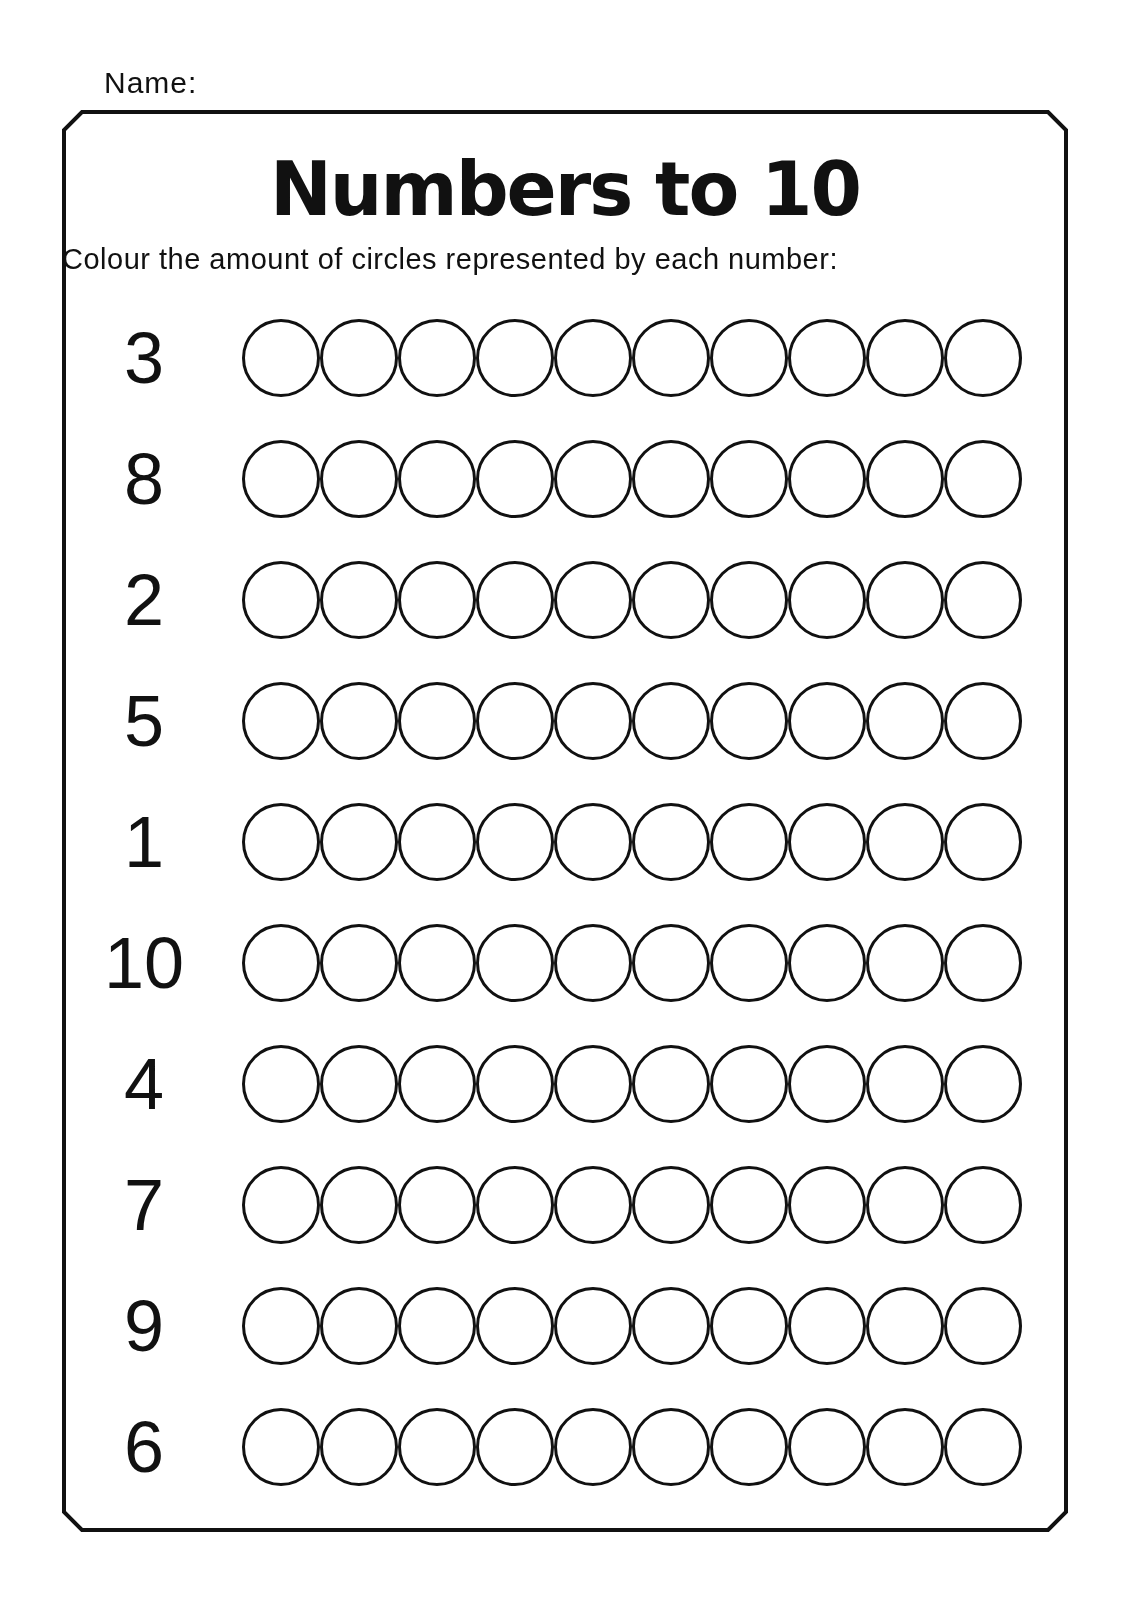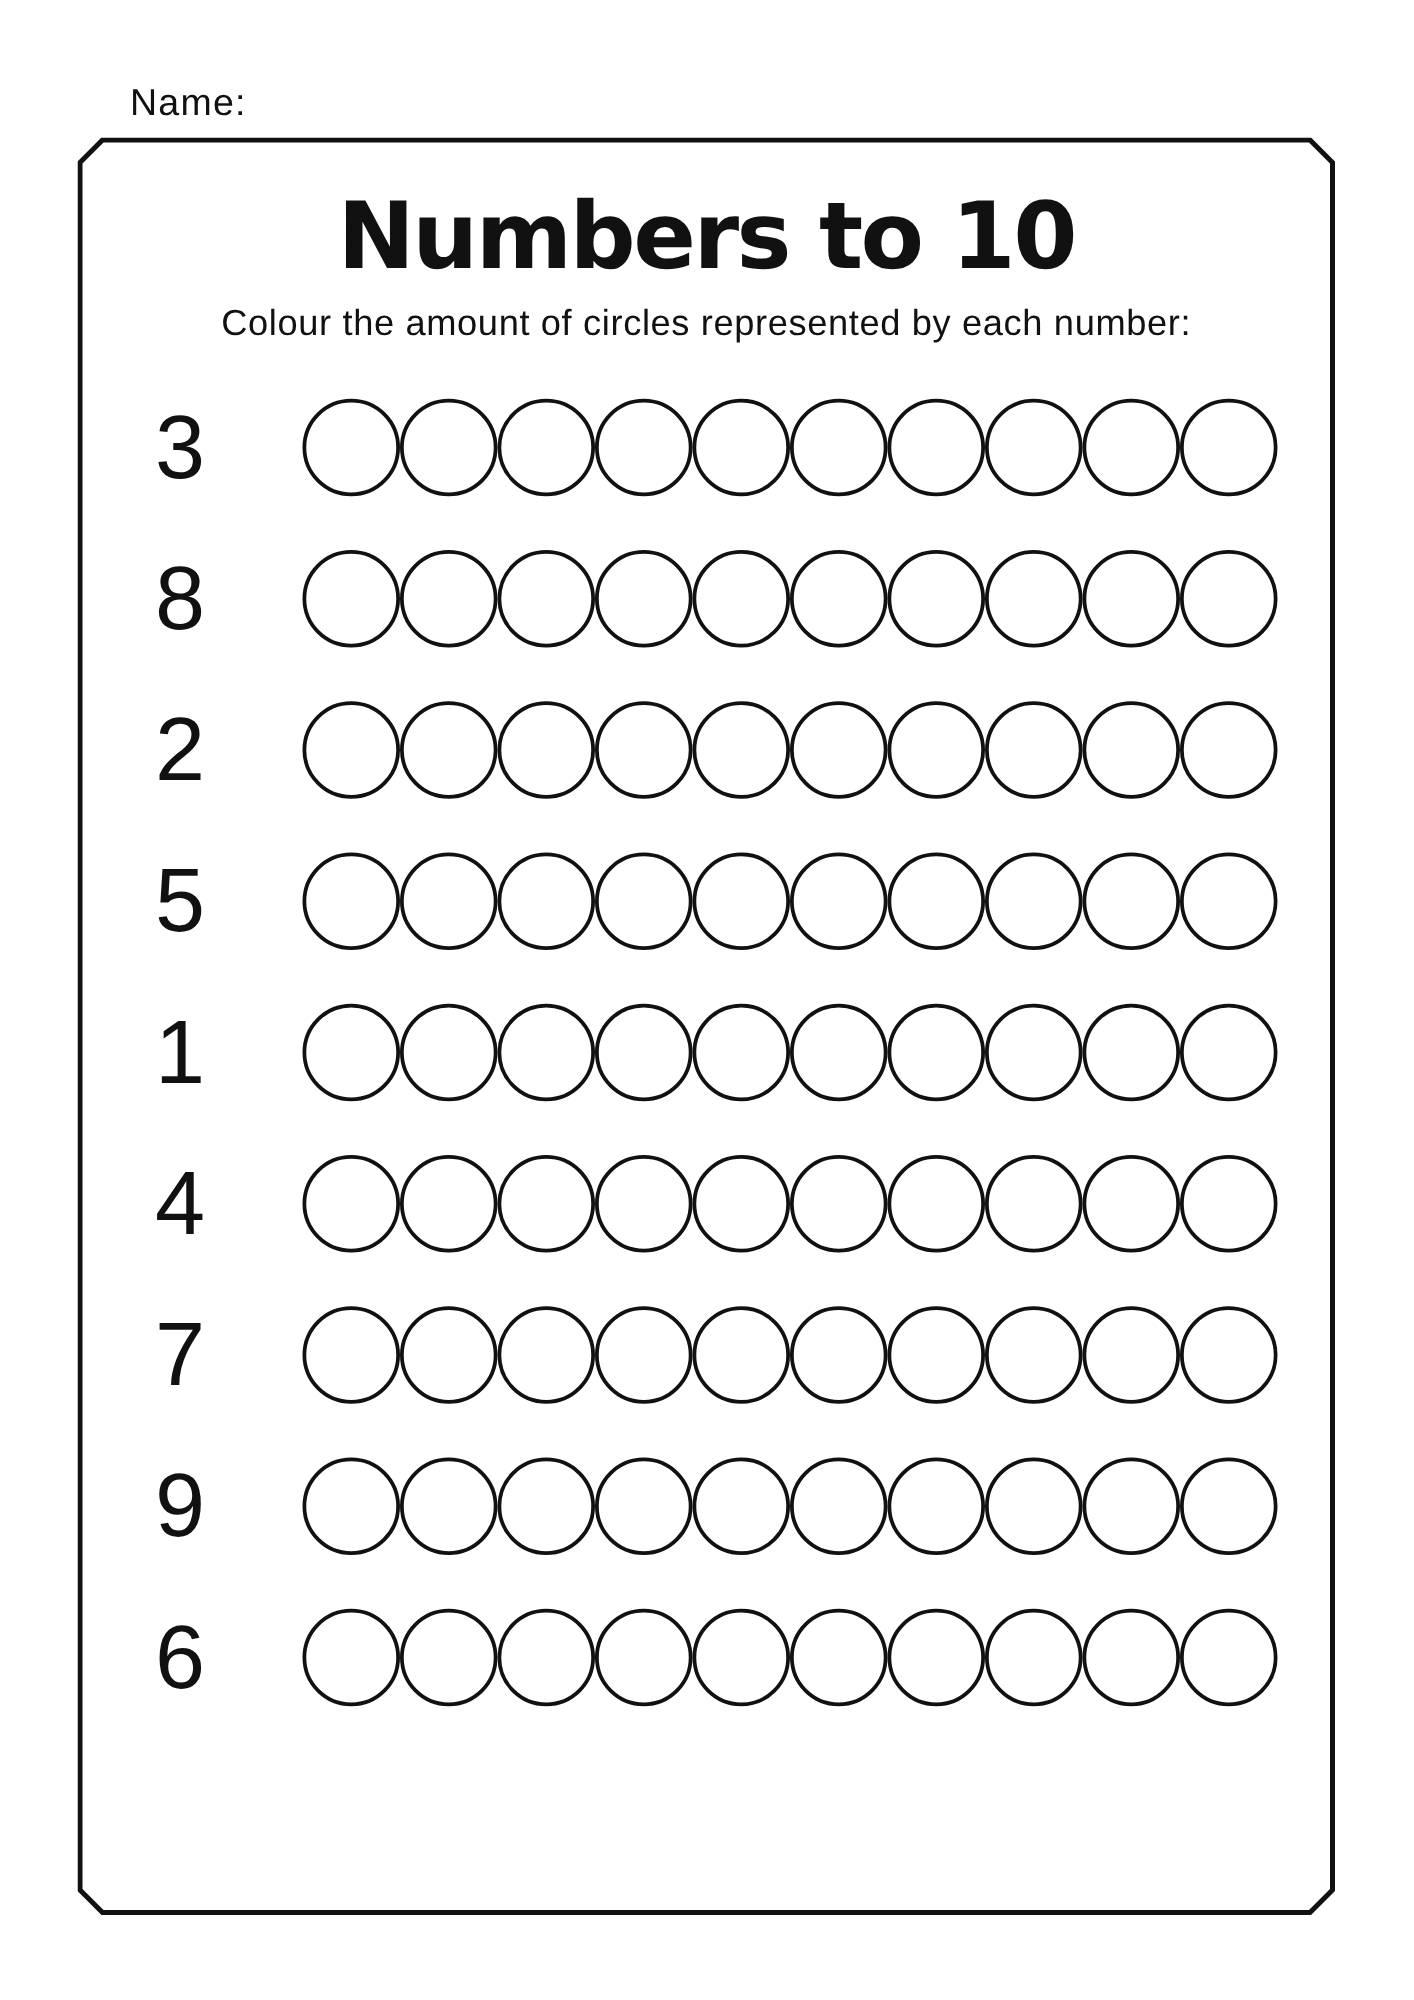--- a/index.html
+++ b/index.html
@@ -42,21 +42,20 @@
     font-weight: 800;
     letter-spacing: -2px;
     line-height: 1;
     color: var(--ink);
   }
   .instruction {
     position: absolute;
     top: 134px; left: 0;
     width: 100%;
     margin: 0;
-    text-align: center;
     font-size: 29px;
     letter-spacing: 0.5px;
     line-height: 1.1;
     color: var(--ink);
   }
   .rows {
     position: absolute;
     top: 187px; left: 2px;
     width: 1002px;
   }
@@ -171,20 +170,35 @@
           <div class="circle"></div>
           <div class="circle"></div>
           <div class="circle"></div>
           <div class="circle"></div>
           <div class="circle"></div>
           <div class="circle"></div>
           <div class="circle"></div>
         </div>
       </div>
       <div class="row">
+        <div class="row-number">10</div>
+        <div class="circles">
+          <div class="circle"></div>
+          <div class="circle"></div>
+          <div class="circle"></div>
+          <div class="circle"></div>
+          <div class="circle"></div>
+          <div class="circle"></div>
+          <div class="circle"></div>
+          <div class="circle"></div>
+          <div class="circle"></div>
+          <div class="circle"></div>
+        </div>
+      </div>
+      <div class="row">
         <div class="row-number">4</div>
         <div class="circles">
           <div class="circle"></div>
           <div class="circle"></div>
           <div class="circle"></div>
           <div class="circle"></div>
           <div class="circle"></div>
           <div class="circle"></div>
           <div class="circle"></div>
           <div class="circle"></div>

